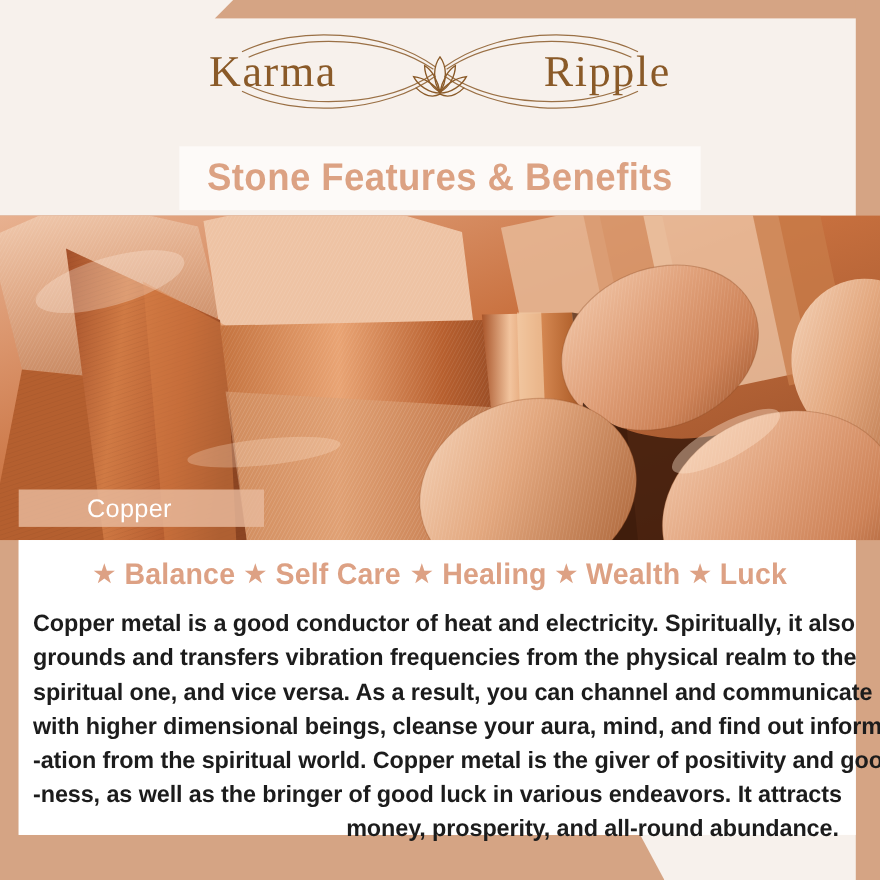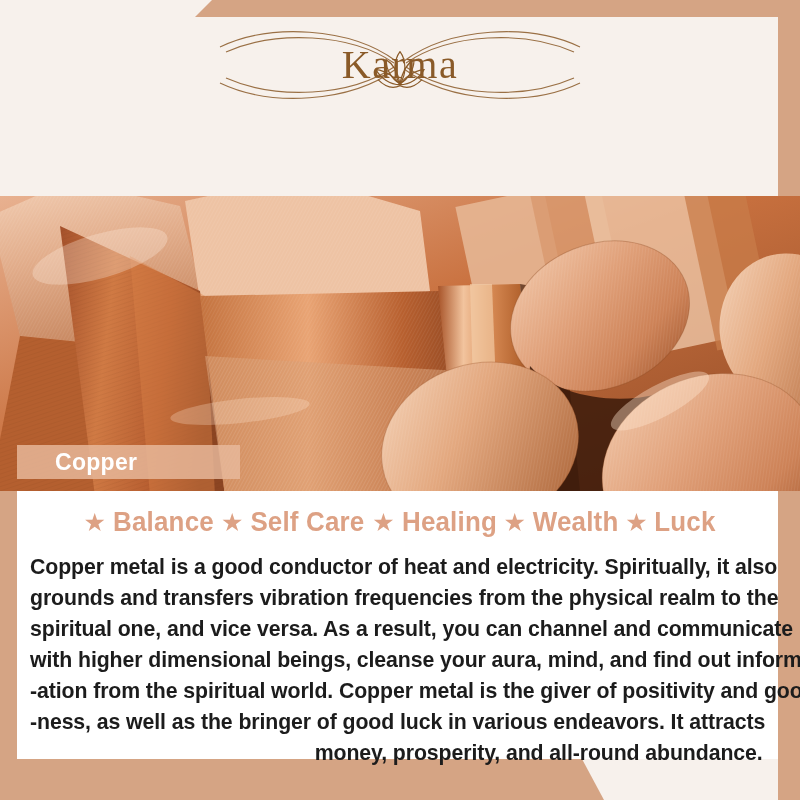--- a/index.html
+++ b/index.html
@@ -69,21 +69,20 @@
     width: 420px; height: 80px;
     pointer-events: none;
   }
   .logo-text {
     position: relative;
     display: flex;
     align-items: center;
     justify-content: space-between;
     gap: 62px;
     width: 100%;
-    flex-direction: column;
   }
   .logo-word {
     font-family: "Liberation Serif", serif;
     font-size: 40px;
     color: #8a5a28;
     letter-spacing: 1.5px;
     line-height: 1;
   }
   .lotus {
     position: absolute;
@@ -134,23 +133,23 @@
     bottom: 12px;
     width: 223px;
     height: 34px;
     background: rgba(232, 186, 156, 0.82);
     display: flex;
     align-items: center;
   }
   .photo-caption span {
     color: #ffffff;
     font-size: 23px;
-    font-weight: bold;
+    font-weight: normal;
     letter-spacing: 0.3px;
-    margin-left: 38px;
+    margin-left: 62px;
     text-align: right;
   }
 
   
   .content {
     position: absolute;
     top: 491px;
     left: 17px;
     width: 761px;
     height: 268px;
@@ -222,35 +221,39 @@
           <path d="M390 22 C 340 -2, 260 2, 214 36"></path>
           <path d="M384 27 C 334 5, 260 8, 216 38"></path>
           <path d="M30 58 C 80 82, 160 78, 206 44"></path>
           <path d="M36 53 C 86 75, 160 72, 204 42"></path>
           <path d="M390 58 C 340 82, 260 78, 214 44"></path>
           <path d="M384 53 C 334 75, 260 72, 216 42"></path>
         </g>
       </svg>
       <div class="logo-text">
         <span class="logo-word">Karma</span>
+        <span class="logo-word">Ripple</span>
       </div>
       <svg class="lotus" viewBox="0 0 64 44">
         <g fill="none" stroke="#8a5a28" stroke-width="1.2">
           <path d="M32 6 C 26 14, 25 28, 32 38 C 39 28, 38 14, 32 6 Z"></path>
           <path d="M32 38 C 24 34, 18 24, 18 14 C 25 18, 30 28, 32 38 Z"></path>
           <path d="M32 38 C 40 34, 46 24, 46 14 C 39 18, 34 28, 32 38 Z"></path>
           <path d="M32 39 C 22 39, 12 32, 8 24 C 18 25, 28 32, 32 39 Z"></path>
           <path d="M32 39 C 42 39, 52 32, 56 24 C 46 25, 36 32, 32 39 Z"></path>
           <path d="M10 34 C 18 42, 26 43, 32 40"></path>
           <path d="M54 34 C 46 42, 38 43, 32 40"></path>
         </g>
       </svg>
     </div>
   </div>
 
+  <div class="banner">
+    <div class="banner-title">Stone Features &amp; Benefits</div>
+  </div>
 
   <div class="photo">
     <svg width="800" height="295" viewBox="0 0 800 295">
       <defs>
         <linearGradient id="bg1" x1="0" y1="0" x2="1" y2="1">
           <stop offset="0" stop-color="#e8b190"></stop>
           <stop offset="0.45" stop-color="#c9713f"></stop>
           <stop offset="1" stop-color="#8f4a26"></stop>
         </linearGradient>
         <linearGradient id="hexFace" x1="0" y1="0" x2="0.3" y2="1">

